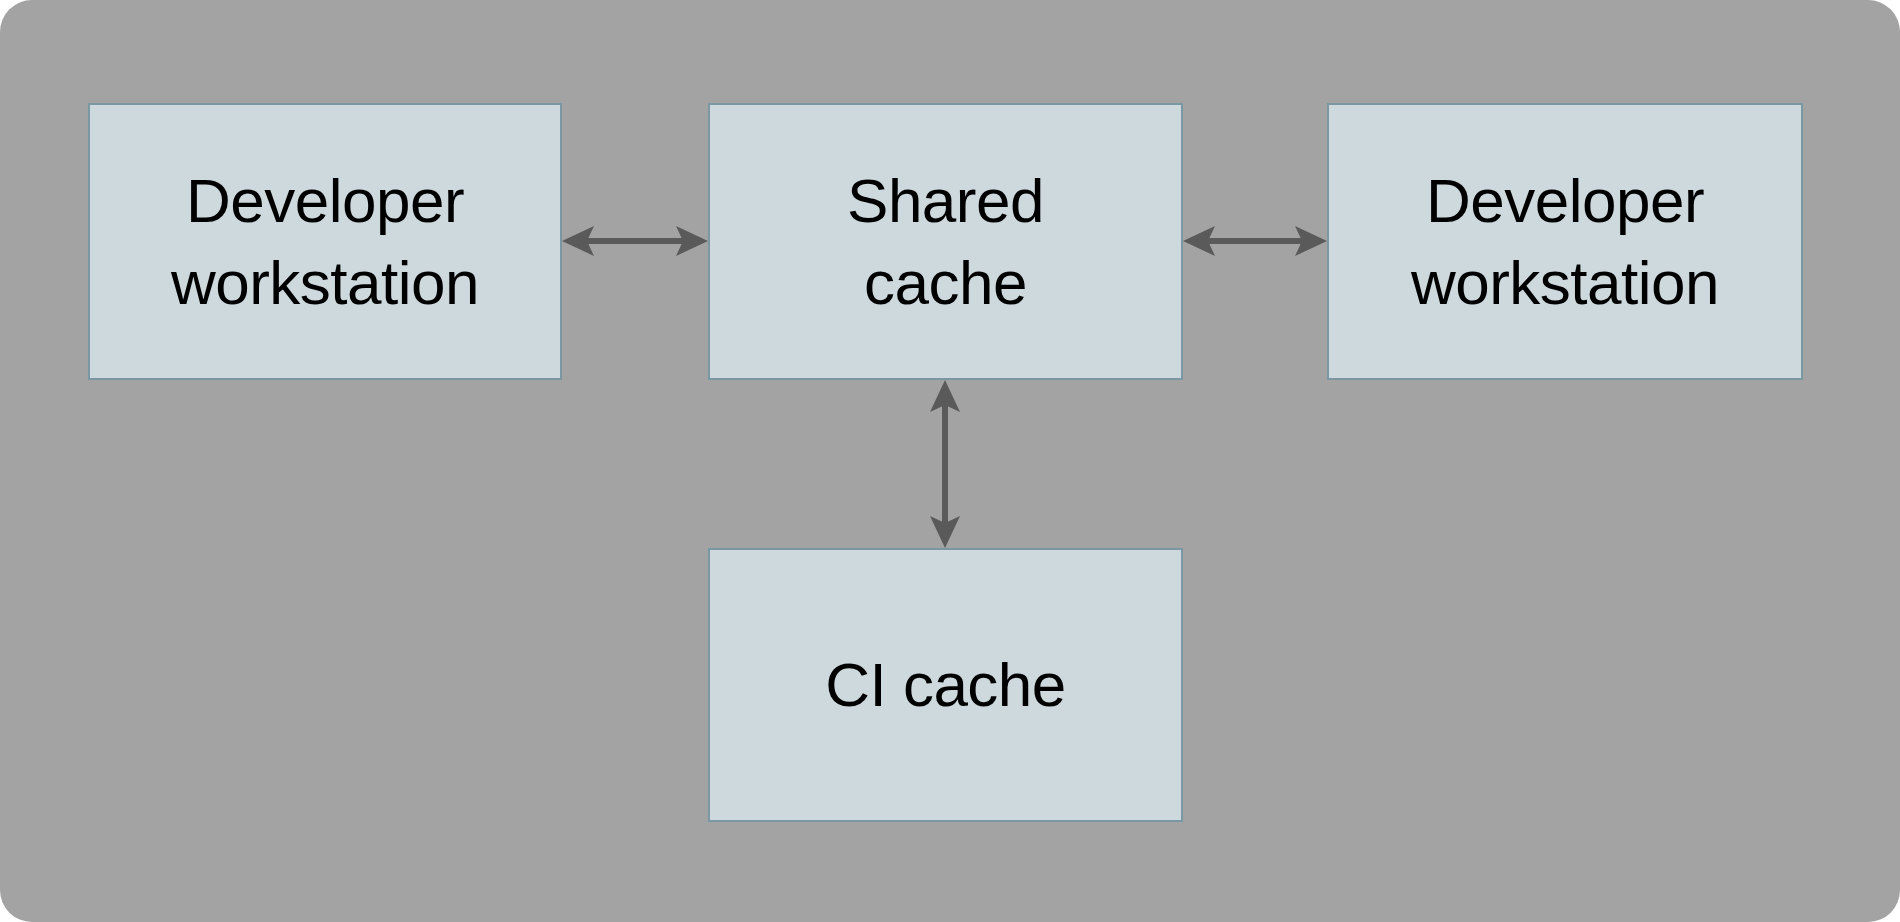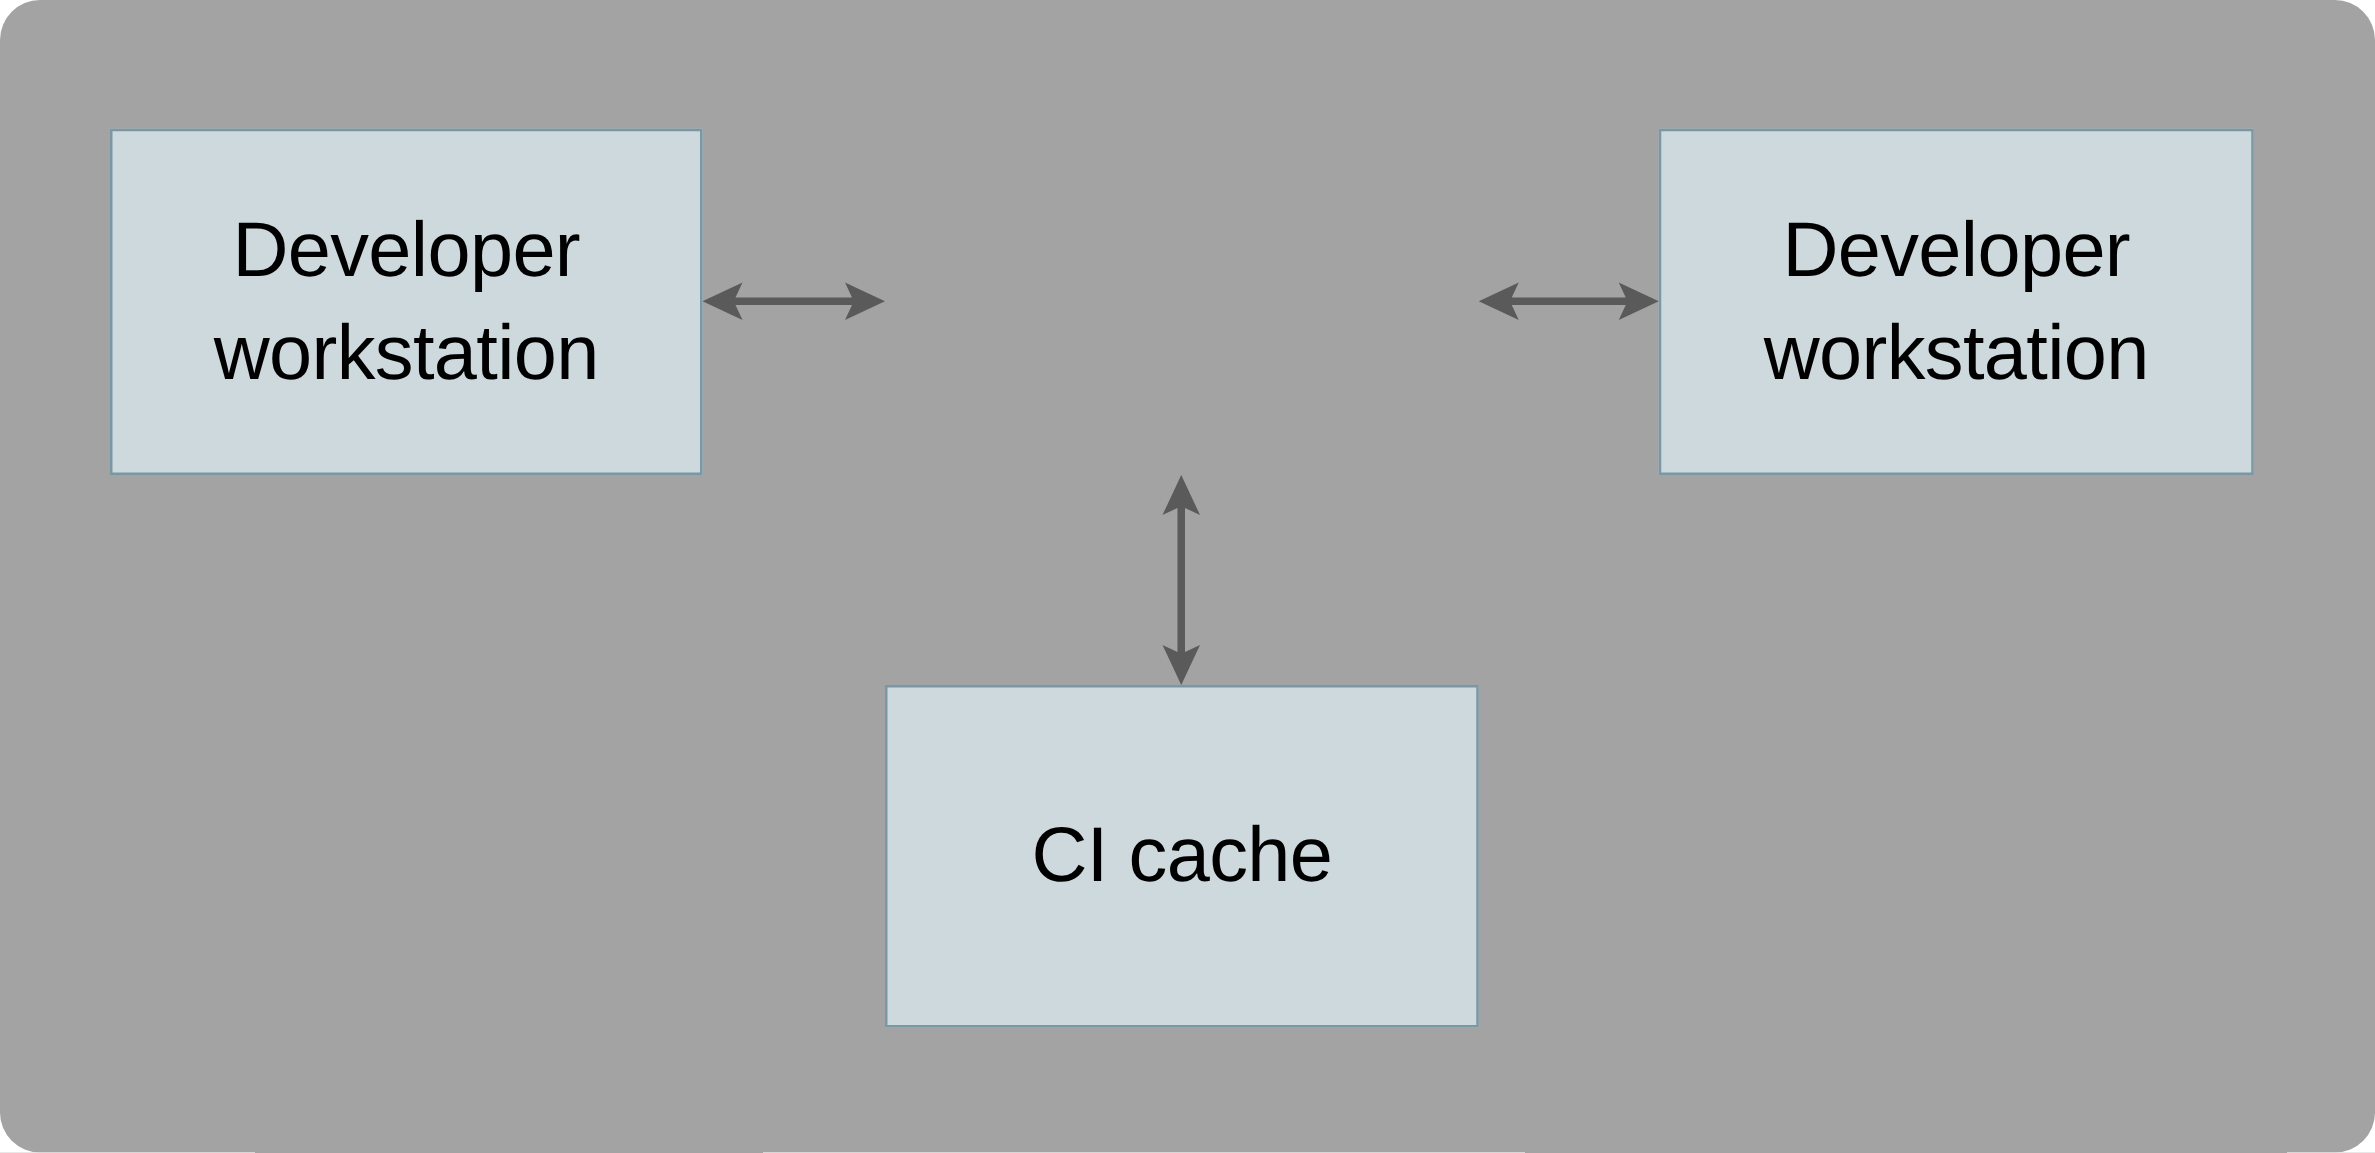--- a/index.html
+++ b/index.html
@@ -61,20 +61,24 @@
 </head>
 <body>
 
 <div id="canvas">
 
   <div class="node" id="node-dev-left">
     <span class="node-label">Developer
 workstation</span>
   </div>
 
+  <div class="node" id="node-cache">
+    <span class="node-label">Shared
+cache</span>
+  </div>
 
   <div class="node" id="node-dev-right">
     <span class="node-label">Developer
 workstation</span>
   </div>
 
   <div class="node" id="node-ci">
     <span class="node-label">CI cache</span>
   </div>
 

